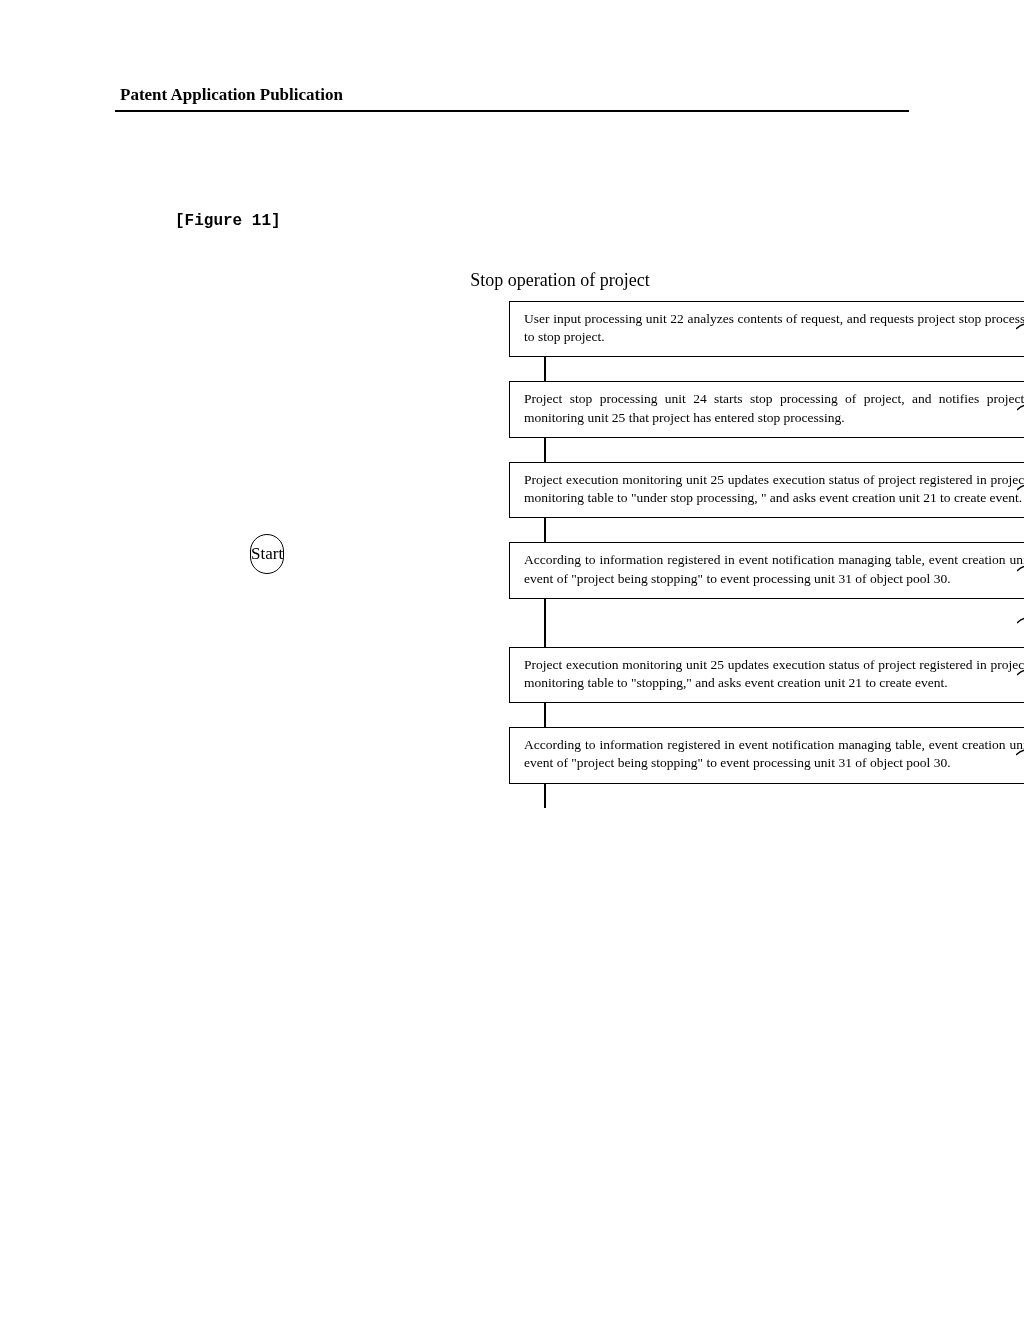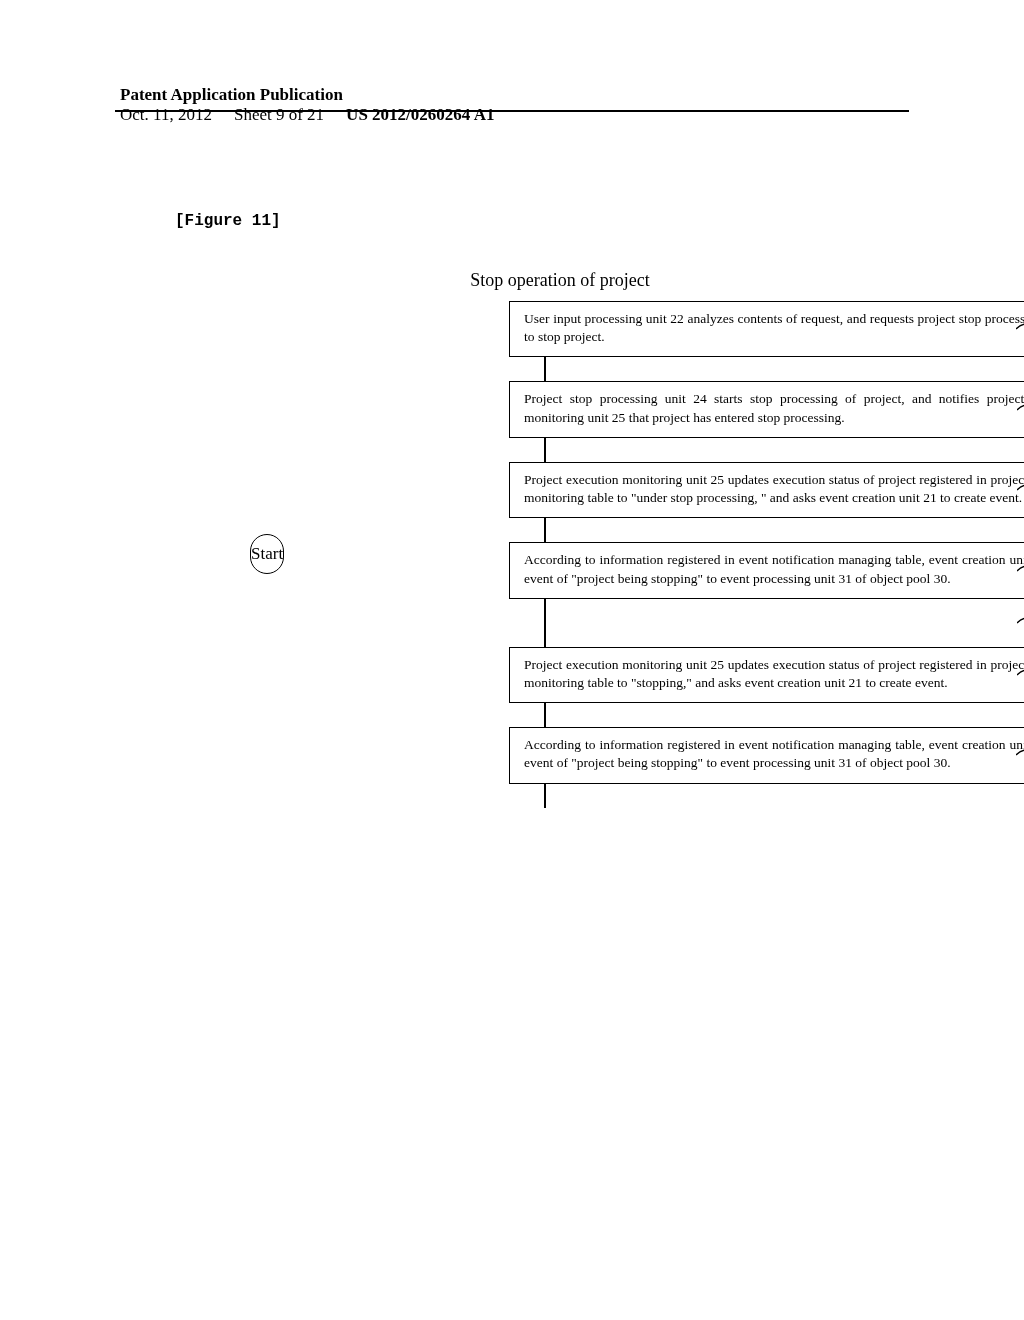--- a/index.html
+++ b/index.html
@@ -119,25 +119,20 @@
       position: absolute;
       top: 0;
       left: 0;
     }
   </style>
 </head>
 <body>
 
 <div class="header">
   <span class="header-left">Patent Application Publication</span>
-  <span class="header-right">
-    <span>Oct. 11, 2012</span>
-    <span>Sheet 9 of 21</span>
-    <span style="font-weight:bold;">US 2012/0260264 A1</span>
-  </span>
 </div>
 <div class="header-rule"></div>
 
 <div class="figure-label">[Figure 11]</div>
 
 <div class="diagram">
   <div class="chart-title">Stop operation of project</div>
 
   <div class="flow">
     <div class="terminator">

